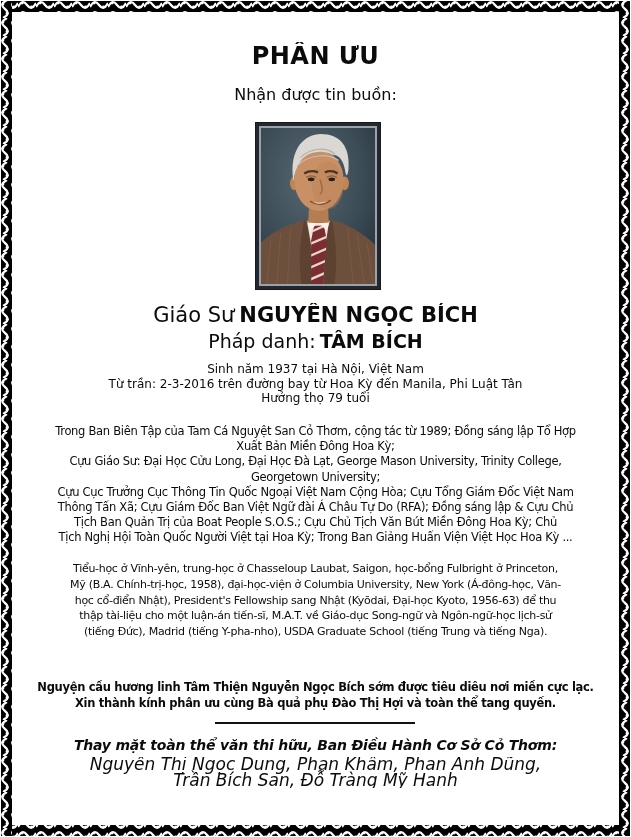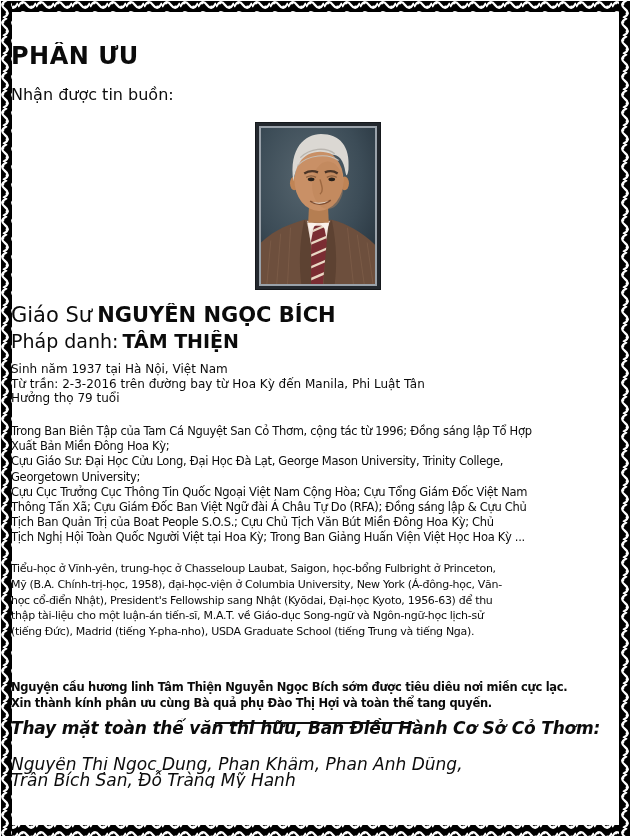--- a/index.html
+++ b/index.html
@@ -1,36 +1,36 @@
 <!DOCTYPE html>
 <html><head>
 <meta charset="utf-8">
 <style>
   html,body{margin:0;padding:0;background:#fff;}
   .page{position:relative;width:631px;height:837px;background:#fff;overflow:hidden;
         font-family:"DejaVu Sans",sans-serif;color:#0b0b0b;}
   .frame{position:absolute;left:0;top:0;}
-  .ctext{position:absolute;left:11px;width:609px;text-align:left;overflow:hidden;}
+  .ctext{position:absolute;left:11px;width:609px;text-align:center;overflow:hidden;}
   .title{top:42px;font-size:24px;font-weight:bold;letter-spacing:.5px;}
   .intro{top:85px;font-size:16px;}
   .photo-frame{position:absolute;left:255px;top:122px;width:126px;height:168px;
                background:#23282e;border:1px solid #16191d;box-sizing:border-box;padding:3px;}
   .photo-inner{width:100%;height:100%;border:2px solid #9aa2aa;box-sizing:border-box;overflow:hidden;}
   .photo-inner svg{display:block;width:100%;height:100%;}
   .name-line{top:303px;font-size:21px;}
   .name-line b{margin-left:5px;}
   .dharma-line{top:330px;font-size:19px;}
   .dharma-line b{margin-left:4px;}
   .vitals{top:362px;font-size:12px;font-weight:normal;line-height:14.5px;}
   .career{top:424px;font-size:11.5px;letter-spacing:-.3px;line-height:15.2px;}
   .career div,.education div,.closing div,.sig-names div{white-space:nowrap;}
   .education{top:561px;font-size:11px;letter-spacing:-.3px;line-height:15.8px;}
   .closing{top:680px;font-size:11.5px;font-weight:bold;letter-spacing:-.3px;line-height:15.5px;}
   .divider{position:absolute;left:215px;top:722px;width:200px;border-top:2px solid #111;}
-  .sig-heading{top:718px;font-size:17px;font-weight:bold;font-style:italic;letter-spacing:-.2px;}
+  .sig-heading{top:737px;font-size:14px;font-weight:bold;font-style:italic;letter-spacing:-.2px;}
   .sig-names{top:757px;font-size:17px;font-style:italic;line-height:15.5px;}
 </style>
 </head>
 <body>
 
 <div class="page">
 
   <svg class="frame" width="631" height="837" aria-hidden="true">
     <defs>
       <pattern id="chH" patternUnits="userSpaceOnUse" width="18" height="10">
@@ -122,31 +122,31 @@
         <path d="M50,74 Q60,81 71,73" stroke="#7e4e32" stroke-width="1.6" fill="none"></path>
         <path d="M52,75 Q60,79 69,74 Q60,77 52,75 Z" fill="#e9ded2"></path>
       </svg>
     </div>
   </div>
 
   <div class="ctext name-line">
     <span>Giáo Sư</span><b>NGUYỄN NGỌC BÍCH</b>
   </div>
   <div class="ctext dharma-line">
-    <span>Pháp danh:</span><b>TÂM THIỆN</b>
+    <span>Pháp danh:</span><b>TÂM BÍCH</b>
   </div>
 
   <div class="ctext vitals">
     <div>Sinh năm 1937 tại Hà Nội, Việt Nam</div>
     <div>Từ trần: 2-3-2016 trên đường bay từ Hoa Kỳ đến Manila, Phi Luật Tân</div>
     <div>Hưởng thọ 79 tuổi</div>
   </div>
 
   <div class="ctext career">
-    <div>Trong Ban Biên Tập của Tam Cá Nguyệt San Cỏ Thơm, cộng tác từ 1996; Đồng sáng lập Tổ Hợp</div>
+    <div>Trong Ban Biên Tập của Tam Cá Nguyệt San Cỏ Thơm, cộng tác từ 1989; Đồng sáng lập Tổ Hợp</div>
     <div>Xuất Bản Miền Đông Hoa Kỳ;</div>
     <div>Cựu Giáo Sư: Đại Học Cửu Long, Đại Học Đà Lạt, George Mason University, Trinity College,</div>
     <div>Georgetown University;</div>
     <div>Cựu Cục Trưởng Cục Thông Tin Quốc Ngoại Việt Nam Cộng Hòa; Cựu Tổng Giám Đốc Việt Nam</div>
     <div>Thông Tấn Xã; Cựu Giám Đốc Ban Việt Ngữ đài Á Châu Tự Do (RFA); Đồng sáng lập &amp; Cựu Chủ</div>
     <div>Tịch Ban Quản Trị của Boat People S.O.S.; Cựu Chủ Tịch Văn Bút Miền Đông Hoa Kỳ; Chủ</div>
     <div>Tịch Nghị Hội Toàn Quốc Người Việt tại Hoa Kỳ; Trong Ban Giảng Huấn Viện Việt Học Hoa Kỳ ...</div>
   </div>
 
   <div class="ctext education">

